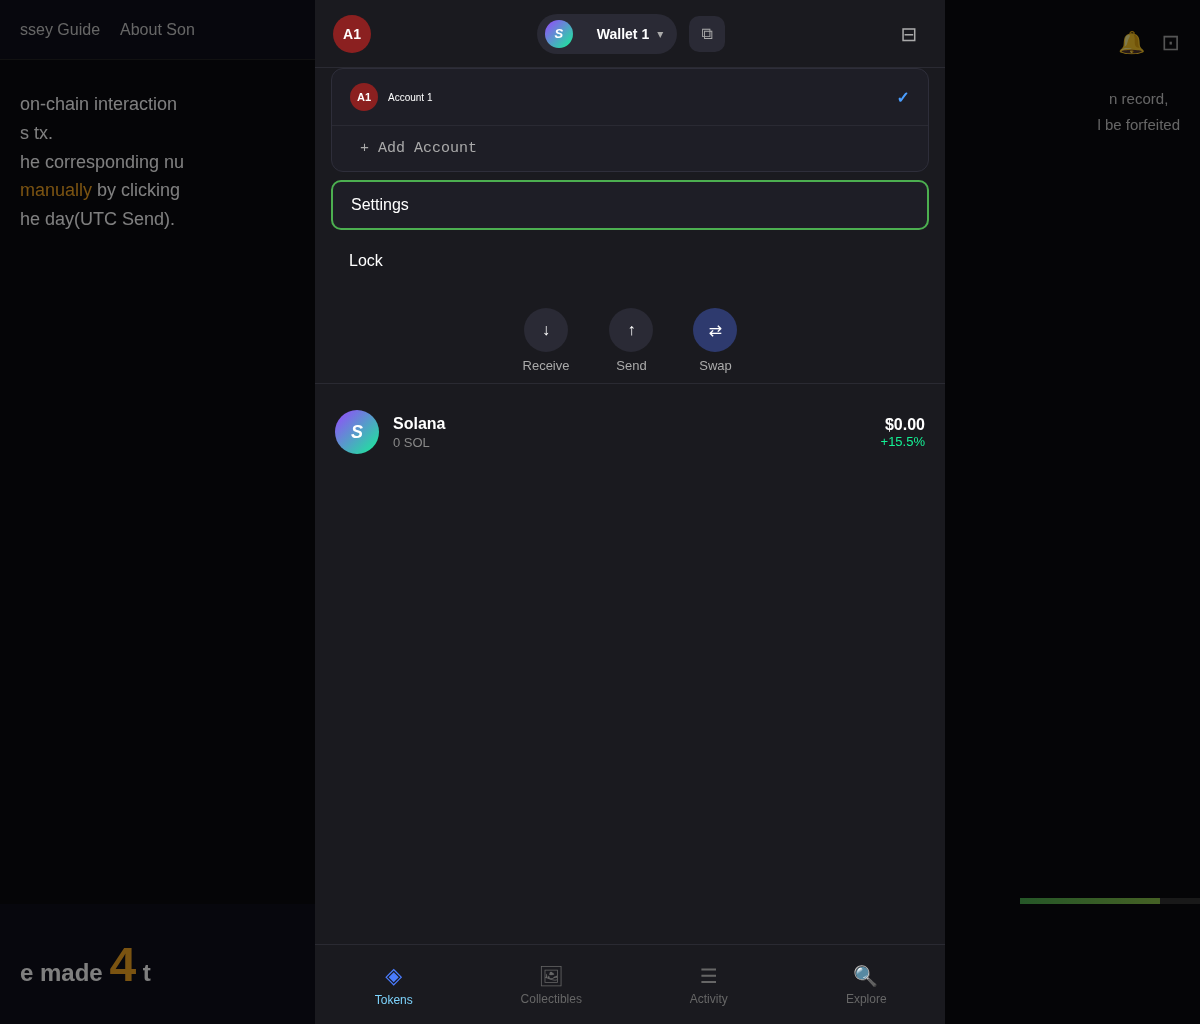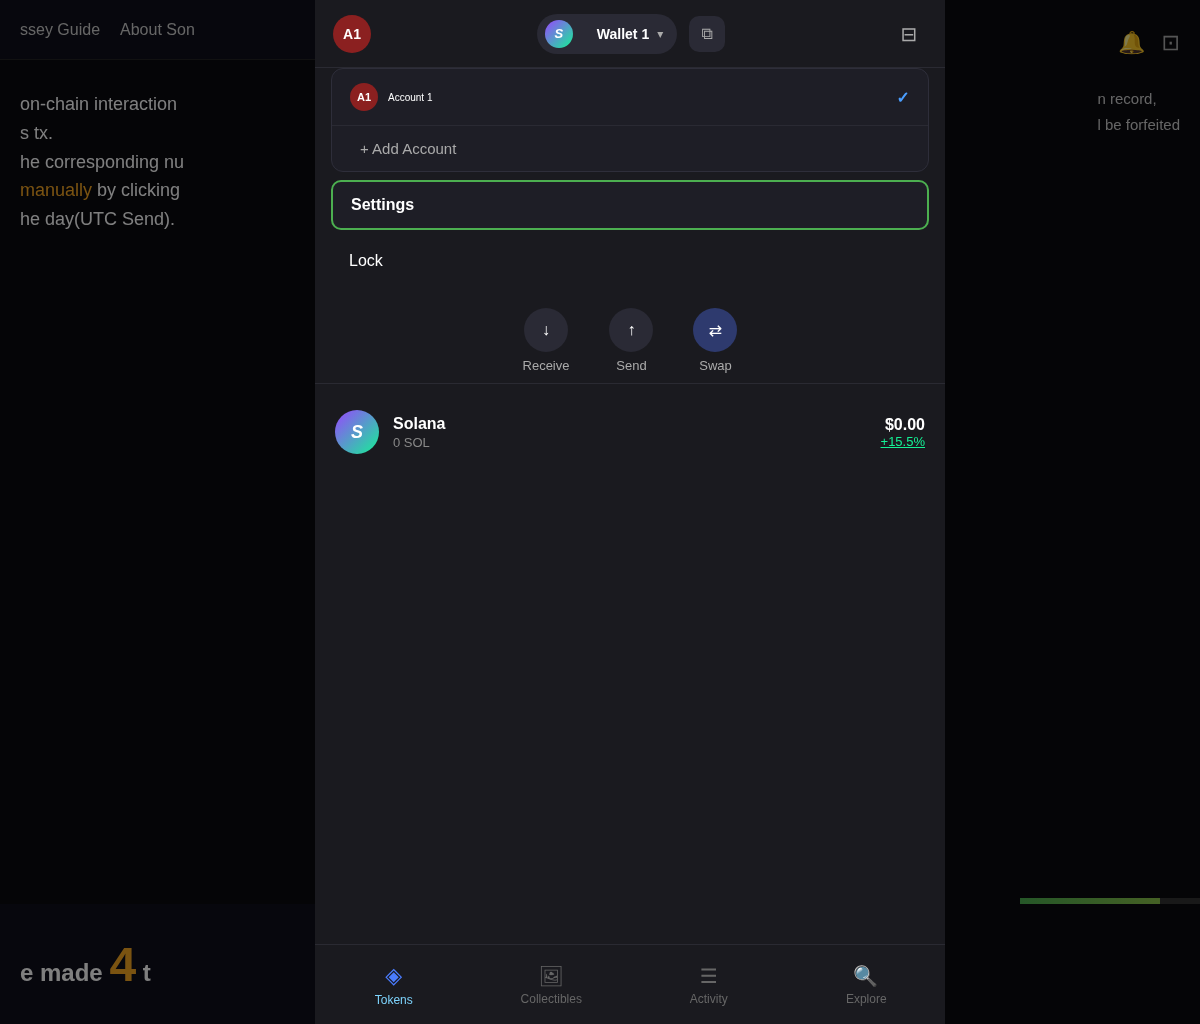--- a/index.html
+++ b/index.html
@@ -78,21 +78,21 @@
     }
     .bg-right-icons {
       display: flex;
       gap: 16px;
       margin-top: 10px;
     }
     .bg-right-text {
       color: #ccc;
       font-size: 15px;
       margin-top: 30px;
-      text-align: left;
+      text-align: center;
       line-height: 1.7;
     }
     .bg-score-badge {
       position: absolute;
       bottom: 130px;
       right: 40px;
       width: 80px;
       height: 80px;
       background: #888;
       border-radius: 50%;
@@ -229,21 +229,21 @@
       z-index: 20;
     }
     .dropdown-item {
       display: flex;
       align-items: center;
       padding: 14px 18px;
       cursor: pointer;
       gap: 10px;
       border-bottom: 1px solid #2a2a33;
     }
-    .dropdown-item:last-child { border-bottom: none; }
+    .dropdown-item:last-child { border-bottom: none; font-family: Liberation Mono, monospace; }
     .account-avatar {
       width: 28px;
       height: 28px;
       border-radius: 50%;
       background: #8b2020;
       display: flex;
       align-items: center;
       justify-content: center;
       color: #fff;
       font-size: 11px;
@@ -272,21 +272,21 @@
       background: #1e1e26;
       border: 2px solid #4caf50;
       border-radius: 10px;
       margin: 8px 16px;
       padding: 14px 18px;
       cursor: pointer;
     }
     .settings-label {
       color: #fff;
       font-size: 16px;
-      font-weight: 700;
+      font-weight: 400;
     }
     .lock-item {
       padding: 14px 18px;
       margin: 0 16px 8px;
       cursor: pointer;
     }
     .lock-label {
       color: #fff;
       font-size: 16px;
       font-weight: 500;
@@ -374,21 +374,20 @@
     }
     .token-value {
       color: #fff;
       font-size: 16px;
       font-weight: 600;
     }
     .token-change-pos {
       color: #14f195;
       font-size: 13px;
       margin-top: 0;
-      text-decoration: underline;
     }
 
     
     .bottom-nav {
       display: flex;
       border-top: 1px solid #2a2a32;
       background: #1a1a1f;
       height: 80px;
     }
     .nav-item {

